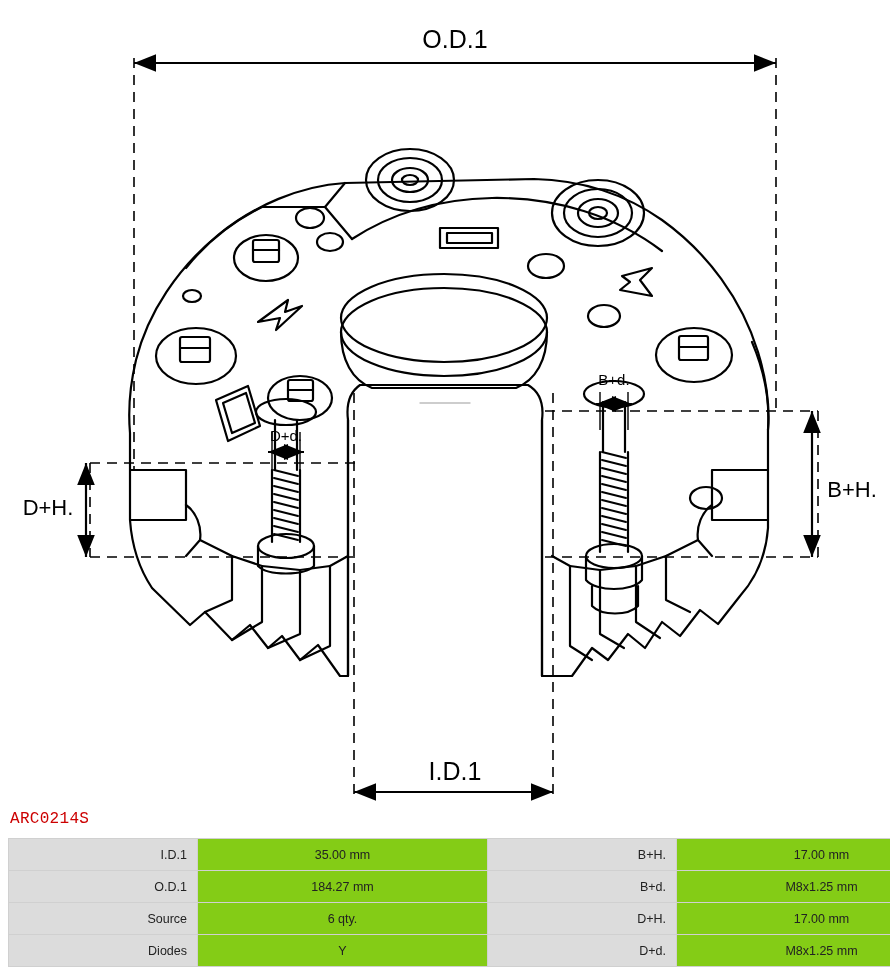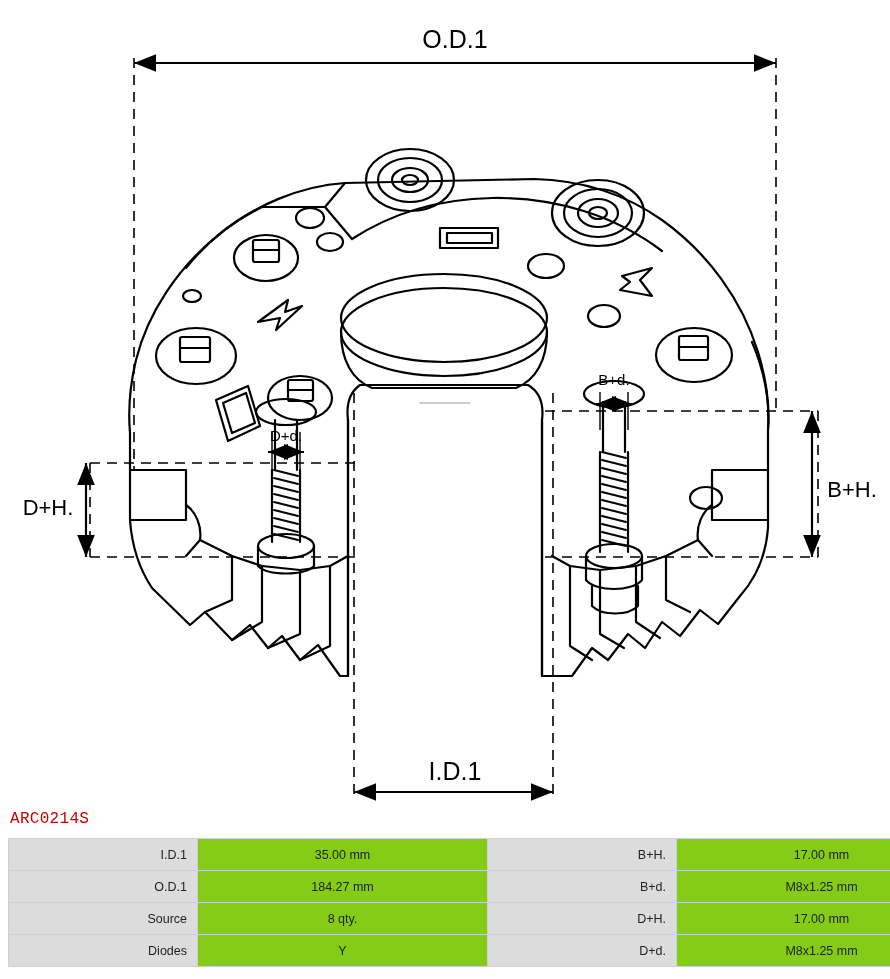--- a/index.html
+++ b/index.html
@@ -301,21 +301,21 @@
         <td class="value">17.00 mm</td>
       </tr>
       <tr>
         <td class="label">O.D.1</td>
         <td class="value">184.27 mm</td>
         <td class="label">B+d.</td>
         <td class="value">M8x1.25 mm</td>
       </tr>
       <tr>
         <td class="label">Source</td>
-        <td class="value">8 qty.</td>
+        <td class="value">6 qty.</td>
         <td class="label">D+H.</td>
         <td class="value">17.00 mm</td>
       </tr>
       <tr>
         <td class="label">Diodes</td>
         <td class="value">Y</td>
         <td class="label">D+d.</td>
         <td class="value">M8x1.25 mm</td>
       </tr>
     </tbody>

